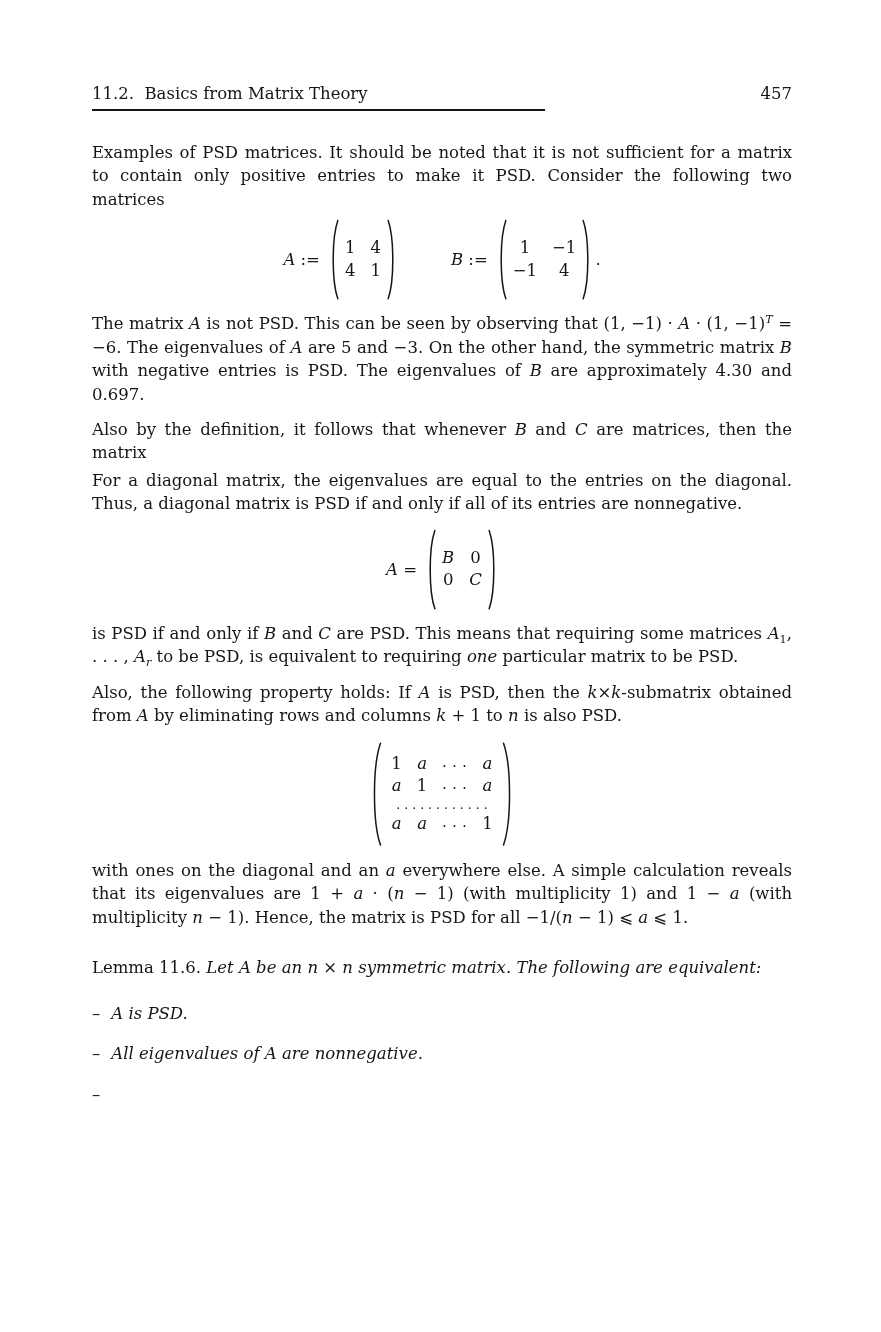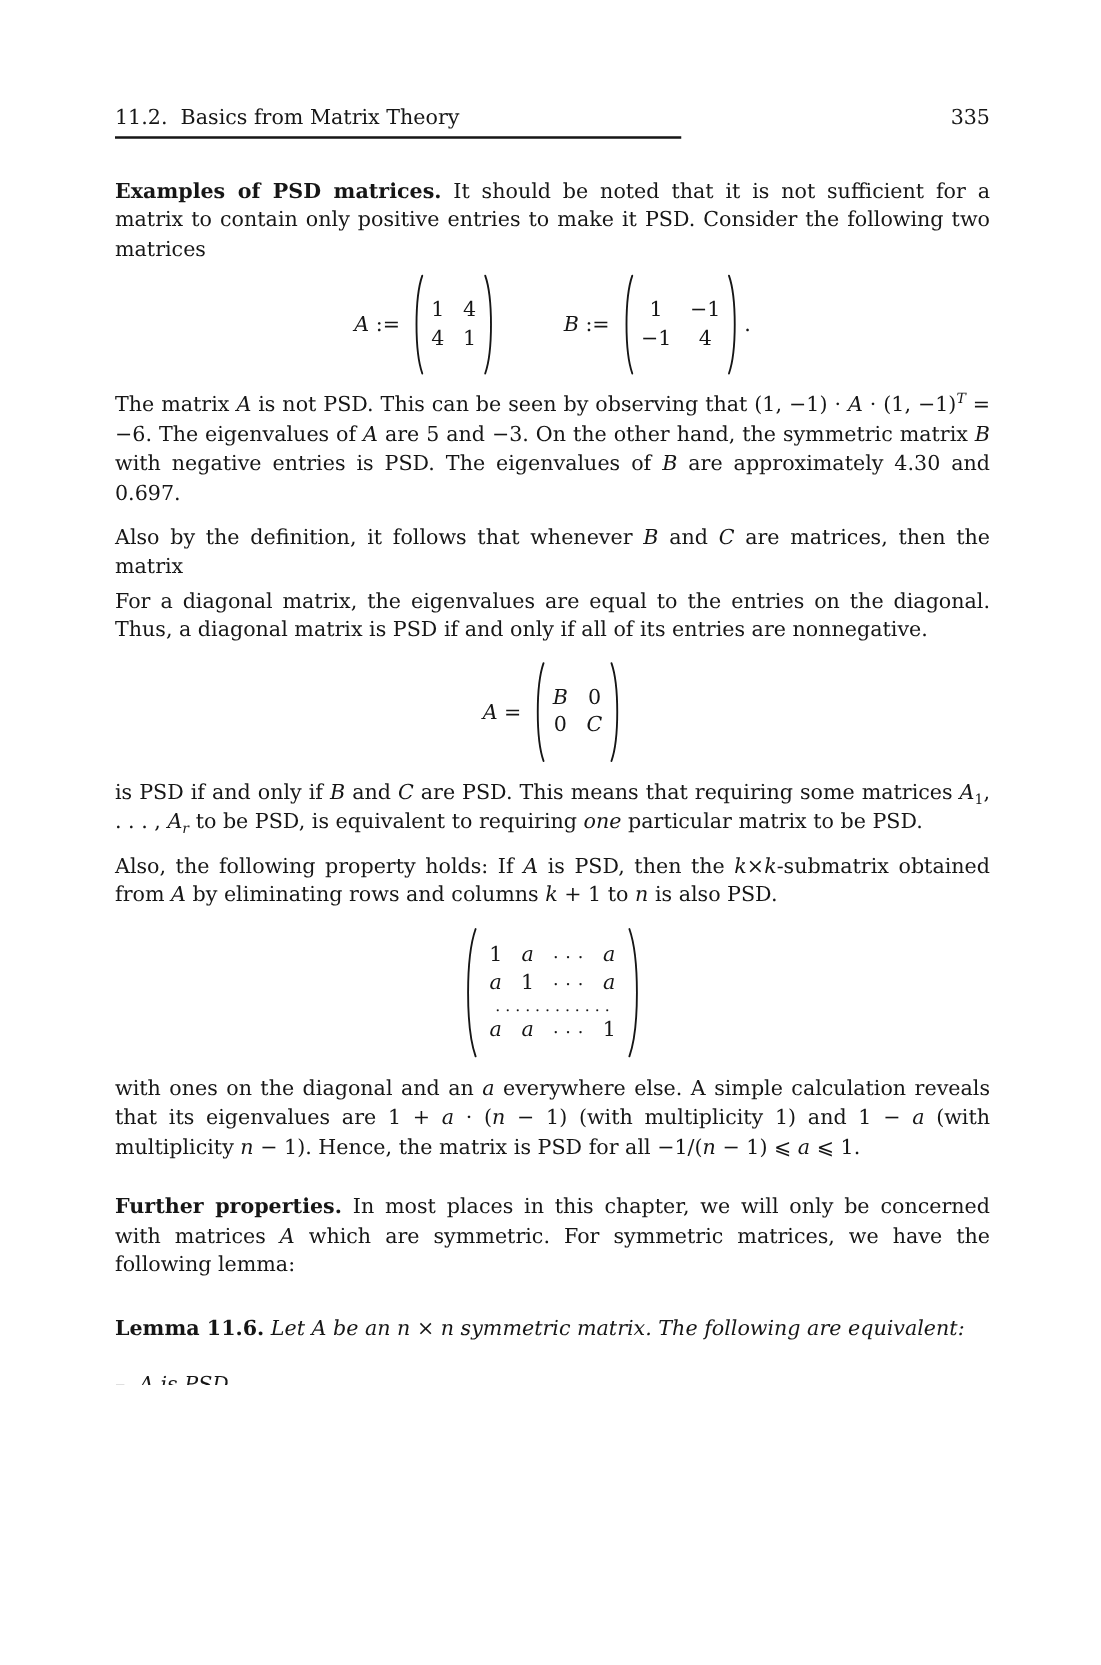--- a/index.html
+++ b/index.html
@@ -50,34 +50,34 @@
   .dots { font-size: 14px; letter-spacing: 0.5px; }
   .dotsrow { grid-column: 1 / -1; font-size: 12.5px; line-height: 1.25; text-align: center; white-space: pre; }
   .it { font-style: italic; }
 
   
   .lemma-list { margin-top: 22px; }
   .list-item { display: flex; margin-bottom: 17px; }
   .dash { margin-right: 11px; }
 
   
-  .s-b { font-weight: 700; }
+  .s-b { font-weight: 400; }
   .s-i { font-style: italic; }
   .s-supi, .s-subi { font-style: italic; }
   sup, sub { font-size: 68%; line-height: 0; }
 </style>
 </head>
 <body>
 
 <div class="page">
 
   <header class="running-head">
     <div class="head-row">
       <span class="head-title">11.2.&nbsp;&nbsp;Basics from Matrix Theory</span>
-      <span class="head-page">335</span>
+      <span class="head-page">457</span>
     </div>
     <div class="head-rule"></div>
   </header>
 
   <main>
 
     <p class="para tight"><span class="s-b">Examples of PSD matrices.</span><span> It should be noted that it is not sufficient for a matrix to contain only positive entries to make it PSD. Consider the following two matrices</span></p>
 
     <div class="equation">
       <span class="eq-label"><span class="s-i">A</span><span> :=</span></span>
@@ -167,21 +167,20 @@
           <span class="cell">1</span>
         </span>
         <svg class="paren" viewBox="0 0 12 100" preserveAspectRatio="none" aria-hidden="true">
             <path d="M1.4 3 C 8.8 24, 8.8 76, 1.4 97"></path>
           </svg>
       </span>
     </div>
 
     <p class="para"><span>with ones on the diagonal and an </span><span class="s-i">a</span><span> everywhere else. A simple calculation reveals that its eigenvalues are 1 + </span><span class="s-i">a</span><span> · (</span><span class="s-i">n</span><span> − 1) (with multiplicity 1) and 1 − </span><span class="s-i">a</span><span> (with multiplicity </span><span class="s-i">n</span><span> − 1). Hence, the matrix is PSD for all −1/(</span><span class="s-i">n</span><span> − 1) ⩽ </span><span class="s-i">a</span><span> ⩽ 1.</span></p>
 
-    <p class="para sect"><span class="s-b">Further properties.</span><span> In most places in this chapter, we will only be concerned with matrices </span><span class="s-i">A</span><span> which are symmetric. For symmetric matrices, we have the following lemma:</span></p>
 
     <p class="para lemma-para"><span class="s-b">Lemma 11.6.</span><span class="s-i"> Let A be an n × n symmetric matrix. The following are equivalent:</span></p>
 
     <div class="lemma-list">
       <div class="list-item">
         <span class="dash">–</span>
         <span class="item-text"><span class="s-i">A is PSD.</span></span>
       </div>
       <div class="list-item">
         <span class="dash">–</span>

